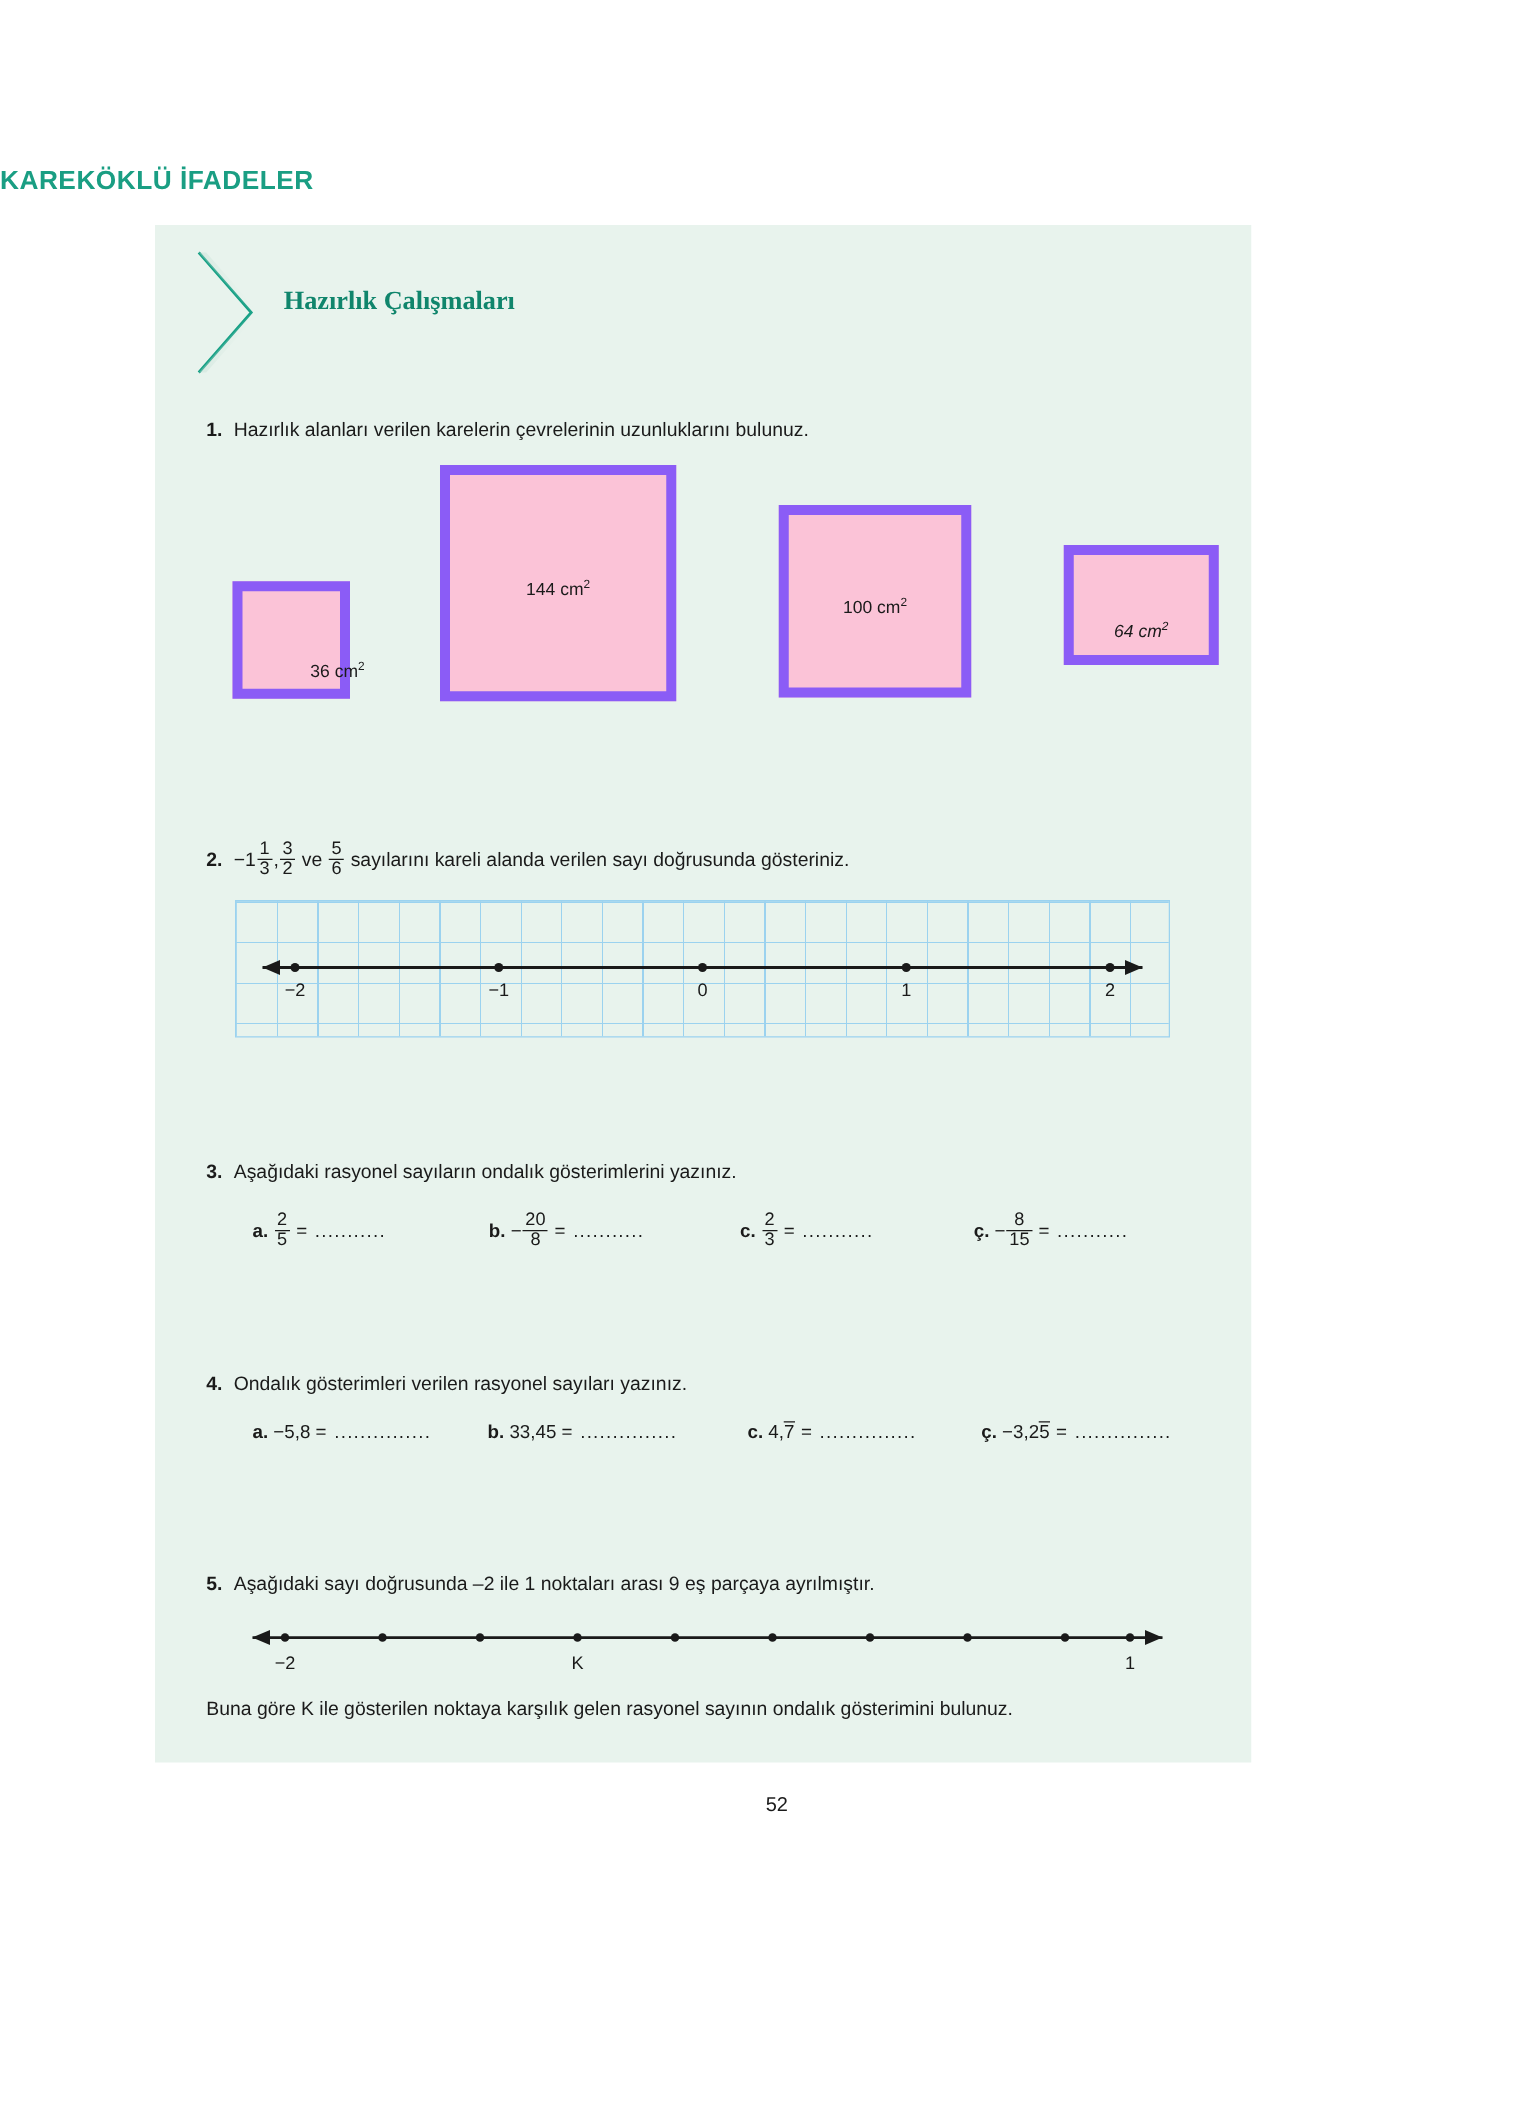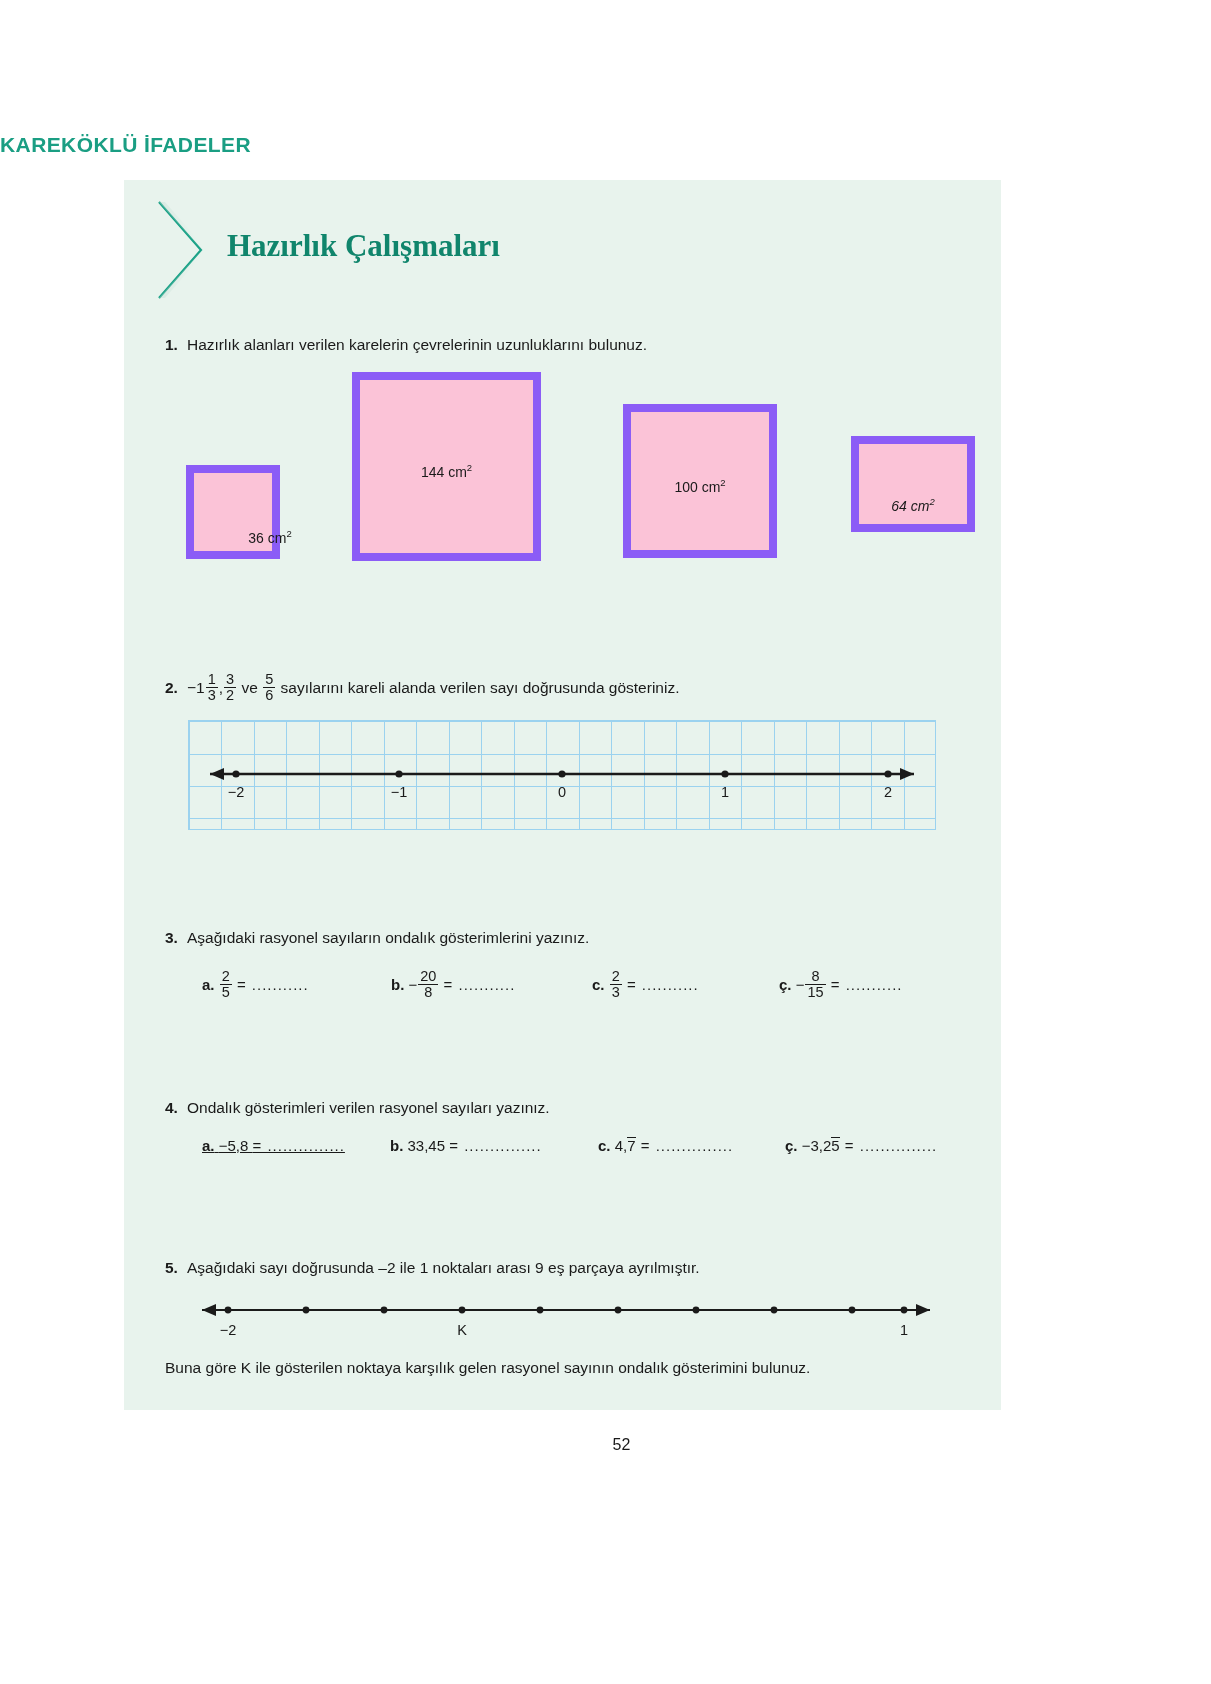--- a/index.html
+++ b/index.html
@@ -48,21 +48,21 @@
     top: 20px;
     width: 430px;
     height: 100px;
   }
   .ribbon svg { display: block; }
   .ribbon-label {
     position: absolute;
     left: 78px;
     top: 28px;
     font-family: "Liberation Serif", serif;
-    font-size: 31px;
+    font-size: 21px;
     font-weight: bold;
     color: #10856c;
   }
   
   .q {
     position: absolute;
     font-size: 15.5px;
     color: #1a1a1a;
     line-height: 1.3;
   }
@@ -242,21 +242,21 @@
     <div class="item" style="left:655px; top:790px;">
       <b>ç.</b>
       <span>−</span><span class="frac"><span class="num">8</span><span class="den">15</span></span>
       <span class="dots">= ...........</span>
     </div>
 
     <div class="q" style="left:41px; top:918px; width:800px;">
       <span class="q-num">4.</span><span class="q-text">Ondalık gösterimleri verilen rasyonel sayıları yazınız.</span>
     </div>
 
-    <div class="item" style="left:78px; top:957px;text-decoration:underline;">
+    <div class="item" style="left:78px; top:957px;">
       <b>a.</b>
       <span>−5,8 </span><span class="overbar" style="border-top:none;"></span><span class="dots">= ...............</span>
     </div>
 
     <div class="item" style="left:266px; top:957px;">
       <b>b.</b>
       <span>33,45 </span><span class="overbar" style="border-top:none;"></span><span class="dots">= ...............</span>
     </div>
 
     <div class="item" style="left:474px; top:957px;">

